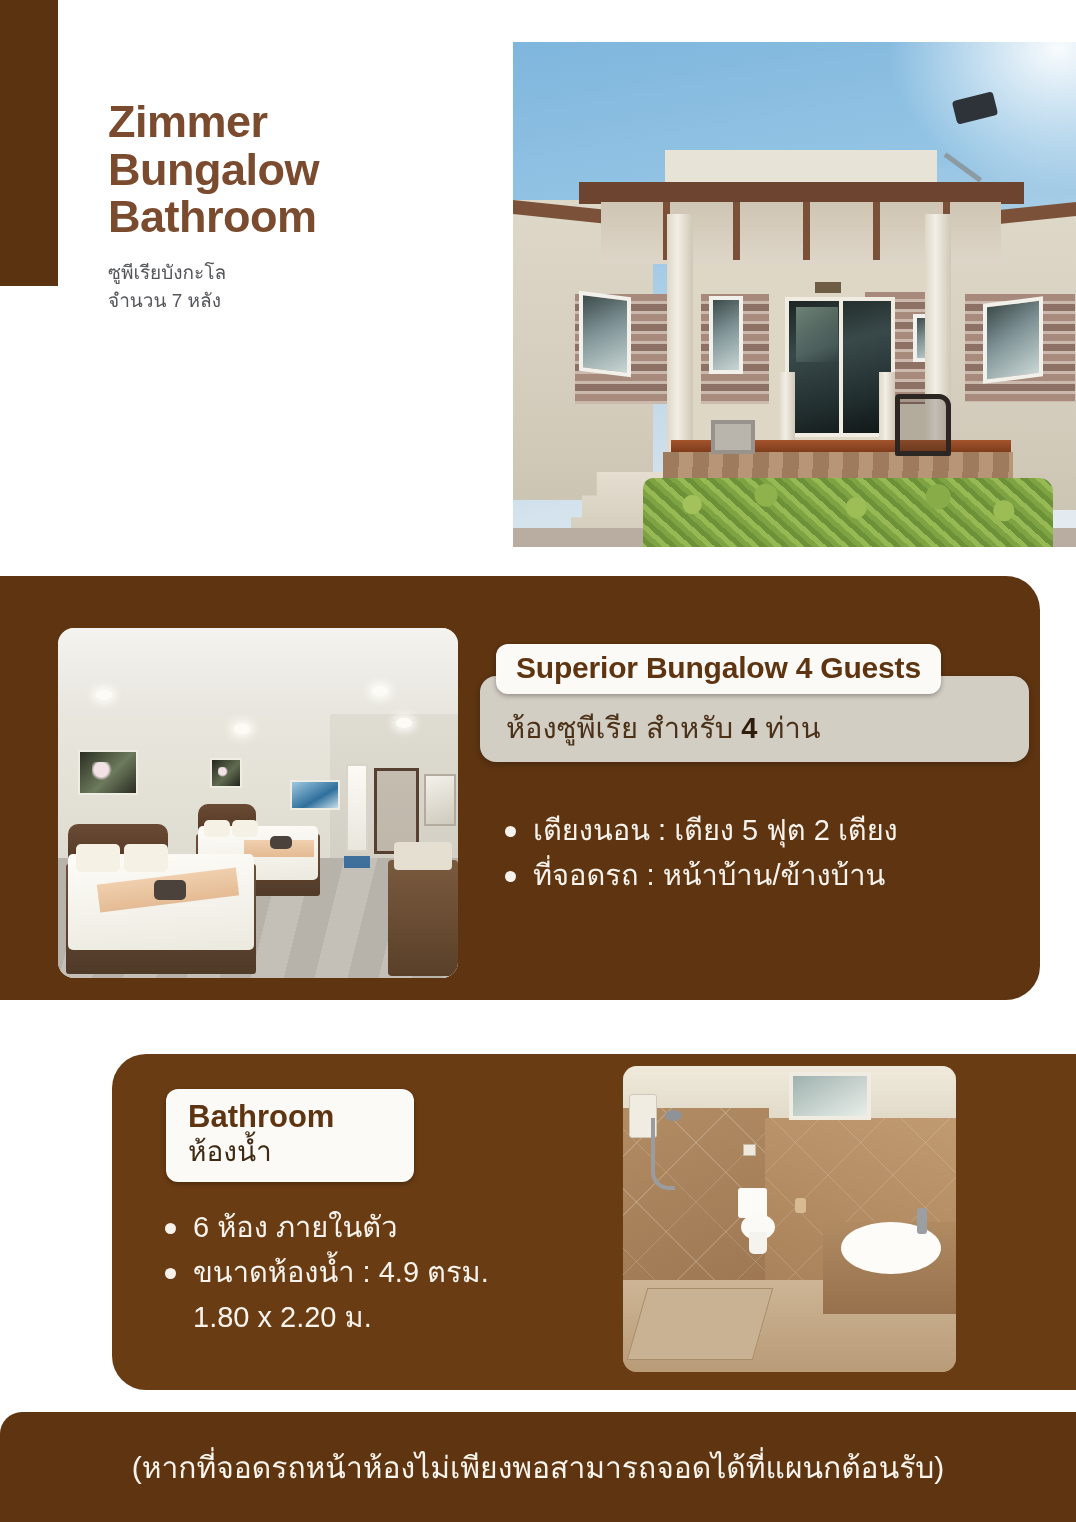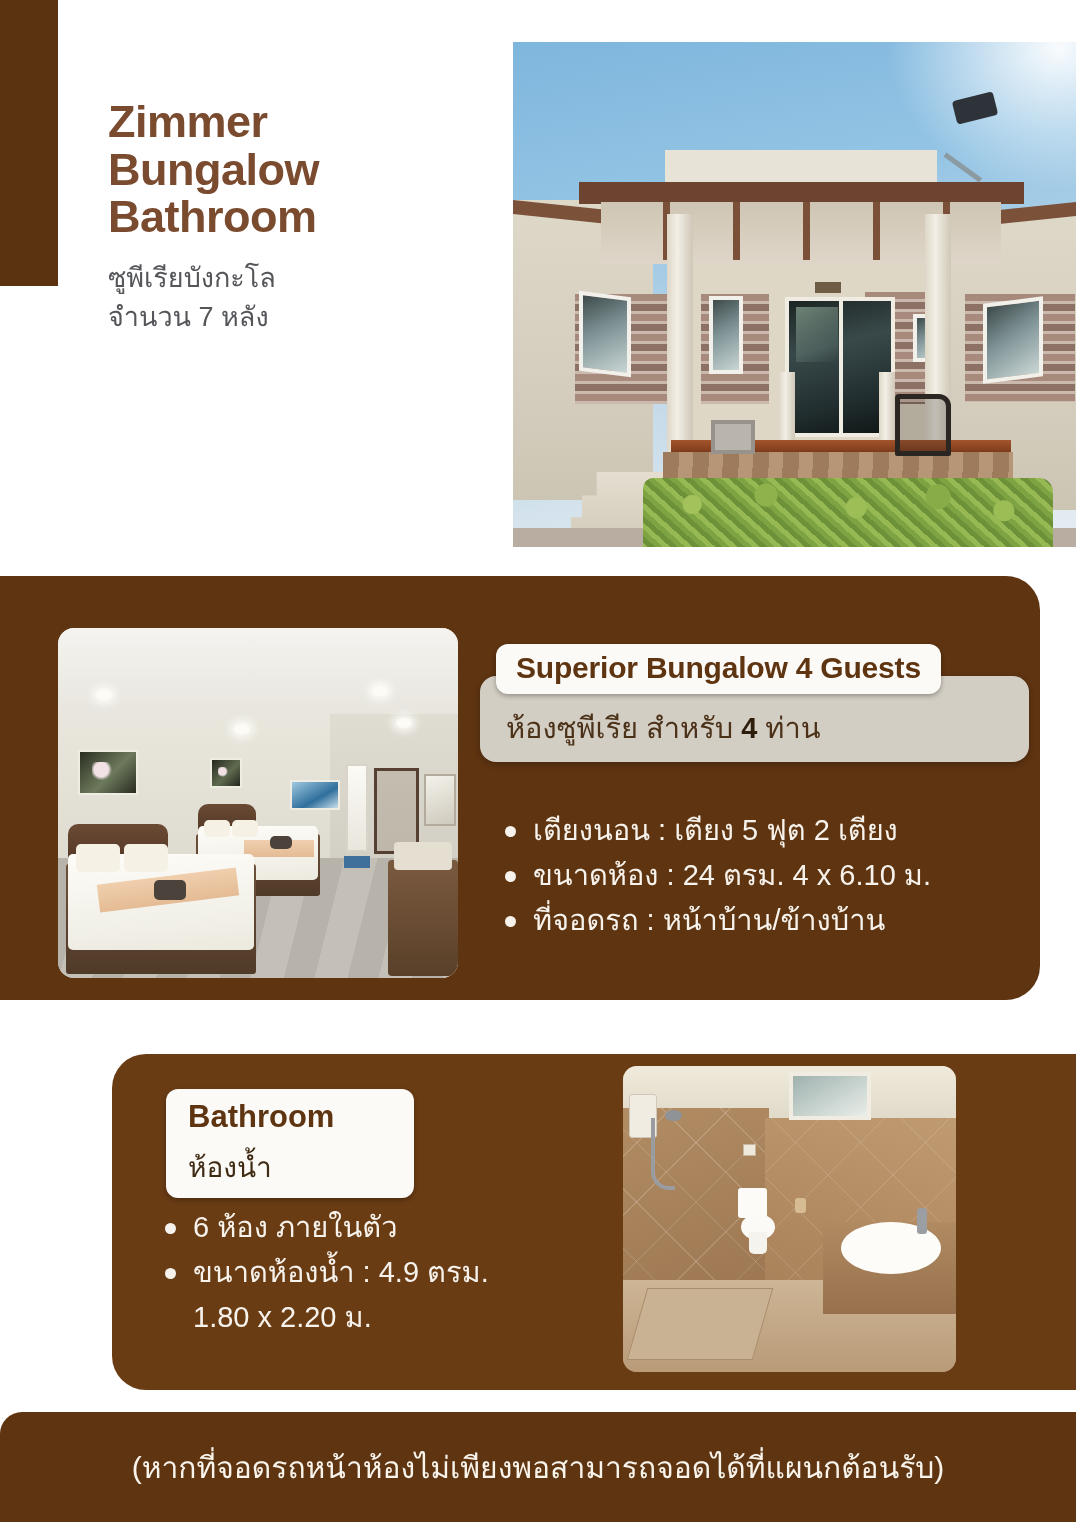--- a/index.html
+++ b/index.html
@@ -35,21 +35,21 @@
   }
   .header-title {
     font-size: 45px;
     font-weight: bold;
     line-height: 1.06;
     color: #7a4b2e;
     letter-spacing: -0.5px;
   }
   .header-sub {
     margin-top: 18px;
-    font-size: 27px;
+    font-size: 19px;
     line-height: 1.45;
     color: #54565a;
     font-weight: 400;
   }
 
   
   .exterior-photo {
     position: absolute;
     left: 513px; top: 42px;
     width: 563px; height: 505px;
@@ -533,21 +533,21 @@
     border-radius: 12px;
     box-shadow: 0 2px 5px rgba(0,0,0,.3);
   }
   .bath-title-en {
     font-size: 31px;
     font-weight: bold;
     color: #5e3411;
     line-height: 1.05;
   }
   .bath-title-th {
-    margin-top: 17px;
+    margin-top: 1px;
     font-size: 28px;
     color: #3f2a13;
     line-height: 1.2;
   }
 
   .bullets-bath {
     position: absolute;
     left: 163px; top: 1205px;
     width: 440px;
   }
@@ -696,21 +696,20 @@
   </div>
 
   <div class="info-card"></div>
   <div class="info-pill">
     <div class="info-pill-text">Superior Bungalow 4 Guests</div>
   </div>
   <div class="info-sub"><span>ห้องซูพีเรีย สำหรับ </span><b>4</b><span> ท่าน</span></div>
 
   <ul class="blist bullets-superior">
     <li>เตียงนอน : เตียง 5 ฟุต 2 เตียง</li>
-    <li>ขนาดห้อง : 24 ตรม. 4 x 6.10 ม.</li>
     <li>ที่จอดรถ : หน้าบ้าน/ข้างบ้าน</li>
   </ul>
 
   <div class="block-bathroom"></div>
 
   <div class="bath-photo">
     <div class="bp-ceiling"></div>
     <div class="bp-wall-l"></div>
     <div class="bp-wall-r"></div>
     <div class="bp-floor"></div>

